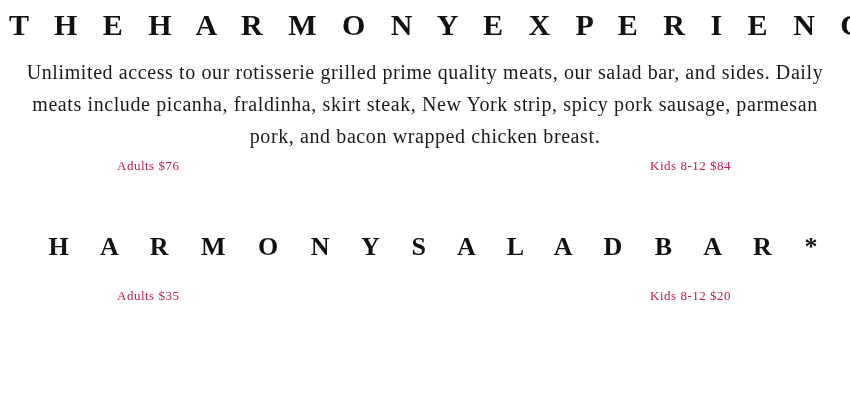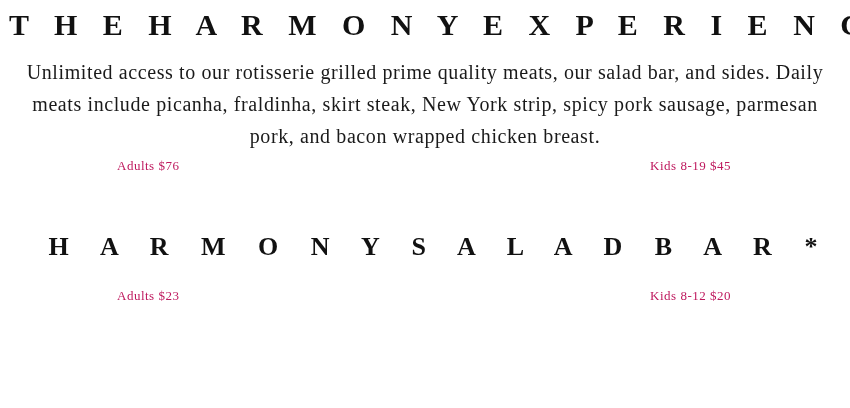--- a/index.html
+++ b/index.html
@@ -85,28 +85,28 @@
 </head>
 <body>
 
 <div class="menu">
 
   <div class="section">
     <div class="section-title primary">T H E   H A R M O N Y   E X P E R I E N C E</div>
     <div class="description">Unlimited access to our rotisserie grilled prime quality meats, our salad bar, and sides. Daily meats include picanha, fraldinha, skirt steak, New York strip, spicy pork sausage, parmesan pork, and bacon wrapped chicken breast.</div>
     <div class="prices">
       <div class="price-item price-left">Adults $76</div>
-      <div class="price-item price-right">Kids 8-19 $45</div>
+      <div class="price-item price-right">Kids 8-12 $84</div>
     </div>
   </div>
 
   <div class="spacer-between"></div>
 
   <div class="section">
     <div class="section-title secondary">H A R M O N Y   S A L A D   B A R *</div>
     <div class="spacer-small"></div>
     <div class="prices">
-      <div class="price-item price-left">Adults $23</div>
+      <div class="price-item price-left">Adults $35</div>
       <div class="price-item price-right">Kids 8-12 $20</div>
     </div>
   </div>
 
 </div>
 
 </body></html>

